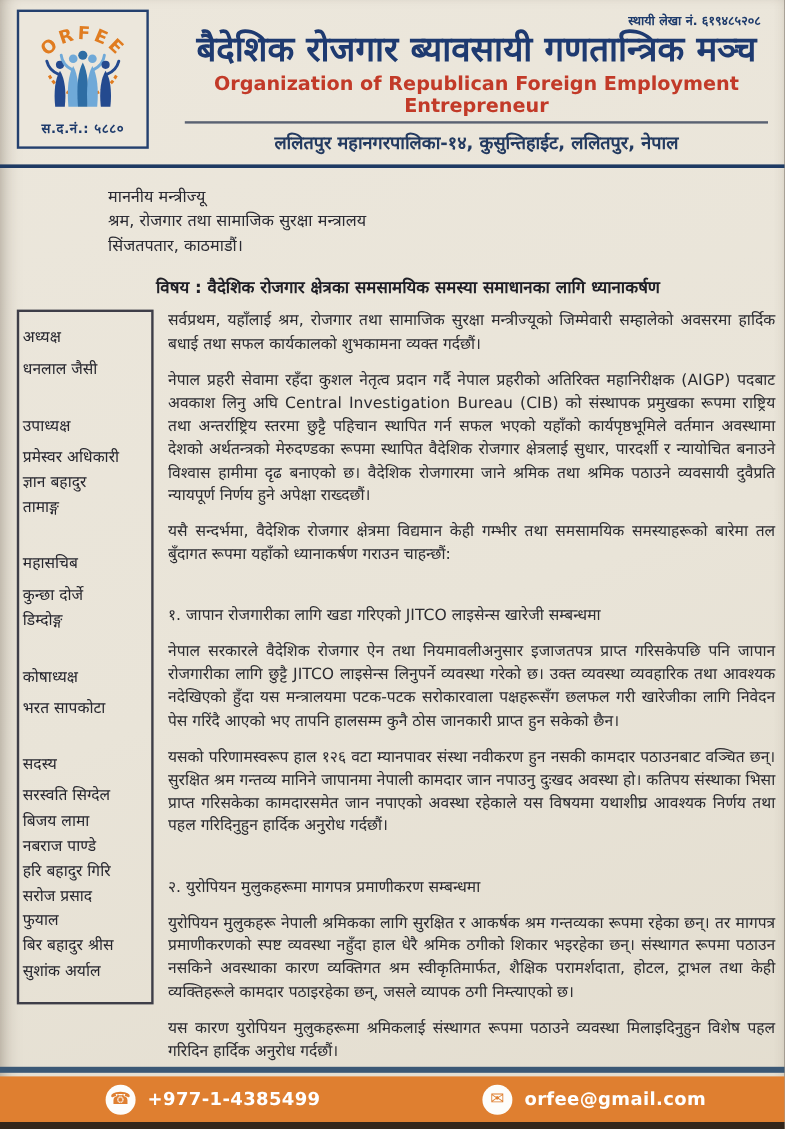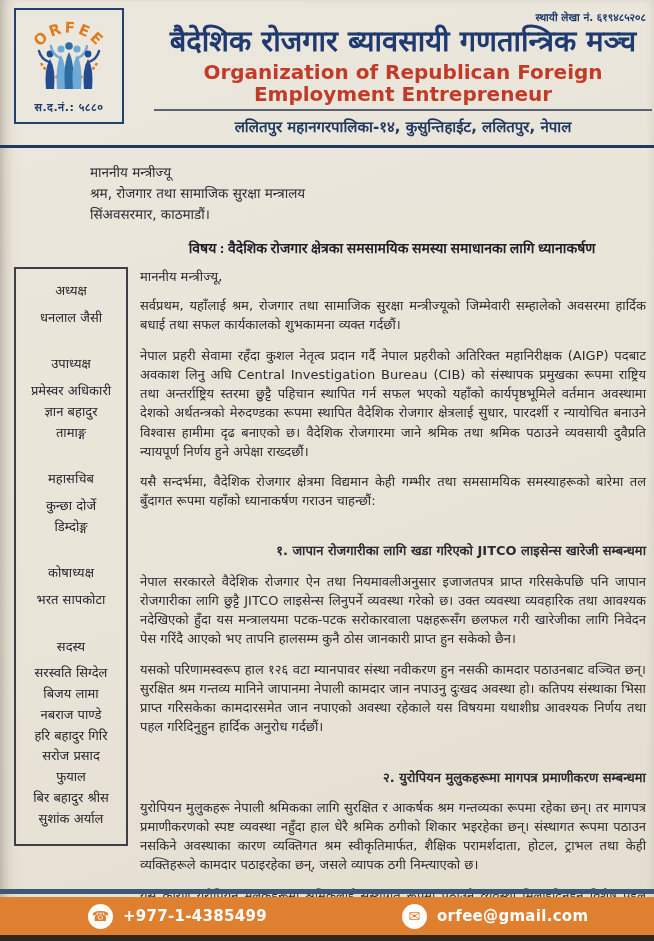--- a/index.html
+++ b/index.html
@@ -10,45 +10,45 @@
     box-shadow:inset 12px 0 18px -14px rgba(60,45,30,.55), inset -6px 0 12px -10px rgba(60,45,30,.3);
   }
   
   .header{position:relative;padding-top:6px;}
   .logo-box{
     position:absolute;left:14px;top:8px;width:106px;height:112px;
     border:2px solid #24406e;background:#ece7dc;text-align:center;
   }
   .logo-box svg{display:block;margin:1px auto 0;}
   .reg-no{font-size:11px;font-weight:bold;color:#1d3a6b;letter-spacing:.5px;}
-  .header-center{margin-left:124px;margin-right:0;text-align:center;padding-left:28px;}
+  .header-center{margin-left:124px;margin-right:12px;text-align:center;padding-left:28px;}
   .account-no{text-align:right;font-size:10.5px;font-weight:bold;color:#1d3a6b;padding:4px 8px 0 0;}
   .title-np{font-size:29px;font-weight:bold;color:#1e3a70;line-height:1.15;margin-top:1px;}
-  .title-en{font-size:20px;font-weight:bold;color:#c23a28;line-height:1.1;margin-top:3px;}
+  .title-en{font-size:16px;font-weight:bold;color:#c23a28;line-height:1.1;margin-top:3px;}
   .rule-thin{height:2px;background:#5a6272;margin:4px 2px 0 2px;}
   .address-line{font-size:15px;font-weight:bold;color:#233a60;margin-top:5px;padding-bottom:7px;}
   .rule-full{height:3px;background:#1e3a63;margin-top:2px;}
   
   .recipient{margin:14px 0 0 90px;font-size:13.5px;color:#2b2b33;line-height:1.55;}
-  .subject{margin:13px 0 0 130px;text-align:center;font-weight:bold;font-size:14px;color:#1f1f26;font-family:Liberation Serif, serif;}
+  .subject{margin:13px 0 0 130px;font-weight:bold;font-size:14px;color:#1f1f26;}
   
   .main{display:flex;align-items:flex-start;margin-top:10px;padding:0 6px 0 14px;}
   .sidebar{
     width:104px;flex:0 0 104px;border:2px solid #3e3e48;background:transparent;
-    padding:12px 3px 14px;text-align:center;font-size:13px;color:#26262e;
+    padding:12px 3px 14px;text-align:left;font-size:13px;color:#26262e;
   }
   .officer-group{margin-bottom:26px;}
   .officer-group:last-child{margin-bottom:0;}
   .officer-role{margin-bottom:7px;line-height:1.5;}
   .officer-name{line-height:1.6;}
   .letter{flex:1;padding:0 2px 0 12px;font-size:13px;color:#2b2b30;}
   .salutation{margin-bottom:11px;}
   .blk{margin-bottom:11px;}
   .blk.para{text-align:justify;line-height:1.48;}
-  .blk.heading{font-weight:bold;margin-top:32px;margin-bottom:11px;line-height:1.4;text-align:right;}
+  .blk.heading{font-weight:normal;margin-top:32px;margin-bottom:11px;line-height:1.4;}
   
   .footer-line{position:absolute;left:0;right:0;bottom:47px;height:5px;background:#3b5875;}
   .footer-bar{position:absolute;left:0;right:0;bottom:6px;height:38px;background:#df7f30;}
   .contact{position:absolute;top:0;height:38px;display:flex;align-items:center;gap:10px;
            color:#fff;font-weight:bold;font-size:15px;letter-spacing:.3px;}
   .contact.phone{left:88px;}
   .contact.email{left:402px;}
   .icon-circle{width:25px;height:25px;border-radius:50%;background:#fdfdfb;color:#df7f30;
                display:flex;align-items:center;justify-content:center;font-size:14px;line-height:1;}
   .photo-edge-bottom{position:absolute;left:0;right:0;bottom:0;height:6px;background:#33261b;}
@@ -103,21 +103,21 @@
       <div class="title-en">Organization of Republican Foreign Employment Entrepreneur</div>
       <div class="rule-thin"></div>
       <div class="address-line">ललितपुर महानगरपालिका-१४, कुसुन्तिहाईट, ललितपुर, नेपाल</div>
     </div>
     <div class="rule-full"></div>
   </div>
 
   <div class="recipient">
     <div>माननीय मन्त्रीज्यू</div>
     <div>श्रम, रोजगार तथा सामाजिक सुरक्षा मन्त्रालय</div>
-    <div>सिंअवसरमार, काठमाडौं।</div>
+    <div>सिंजतपतार, काठमाडौं।</div>
   </div>
 
   <div class="subject">विषय : वैदेशिक रोजगार क्षेत्रका समसामयिक समस्या समाधानका लागि ध्यानाकर्षण</div>
 
   <div class="main">
     <div class="sidebar">
         <div class="officer-group">
           <div class="officer-role">अध्यक्ष</div>
           <div class="officer-name">धनलाल जैसी</div>
         </div>
@@ -142,21 +142,20 @@
           <div class="officer-name">बिजय लामा</div>
           <div class="officer-name">नबराज पाण्डे</div>
           <div class="officer-name">हरि बहादुर गिरि</div>
           <div class="officer-name">सरोज प्रसाद</div>
           <div class="officer-name">फुयाल</div>
           <div class="officer-name">बिर बहादुर श्रीस</div>
           <div class="officer-name">सुशांक अर्याल</div>
         </div>
       </div>
     <div class="letter">
-      <div class="salutation">माननीय मन्त्रीज्यू,</div>
       <div>
           <div class="blk para">सर्वप्रथम, यहाँलाई श्रम, रोजगार तथा सामाजिक सुरक्षा मन्त्रीज्यूको जिम्मेवारी सम्हालेको अवसरमा हार्दिक बधाई तथा सफल कार्यकालको शुभकामना व्यक्त गर्दछौं।</div>
           <div class="blk para">नेपाल प्रहरी सेवामा रहँदा कुशल नेतृत्व प्रदान गर्दै नेपाल प्रहरीको अतिरिक्त महानिरीक्षक (AIGP) पदबाट अवकाश लिनु अघि Central Investigation Bureau (CIB) को संस्थापक प्रमुखका रूपमा राष्ट्रिय तथा अन्तर्राष्ट्रिय स्तरमा छुट्टै पहिचान स्थापित गर्न सफल भएको यहाँको कार्यपृष्ठभूमिले वर्तमान अवस्थामा देशको अर्थतन्त्रको मेरुदण्डका रूपमा स्थापित वैदेशिक रोजगार क्षेत्रलाई सुधार, पारदर्शी र न्यायोचित बनाउने विश्वास हामीमा दृढ बनाएको छ। वैदेशिक रोजगारमा जाने श्रमिक तथा श्रमिक पठाउने व्यवसायी दुवैप्रति न्यायपूर्ण निर्णय हुने अपेक्षा राख्दछौं।</div>
           <div class="blk para">यसै सन्दर्भमा, वैदेशिक रोजगार क्षेत्रमा विद्यमान केही गम्भीर तथा समसामयिक समस्याहरूको बारेमा तल बुँदागत रूपमा यहाँको ध्यानाकर्षण गराउन चाहन्छौं:</div>
           <div class="blk heading">१. जापान रोजगारीका लागि खडा गरिएको JITCO लाइसेन्स खारेजी सम्बन्धमा</div>
           <div class="blk para">नेपाल सरकारले वैदेशिक रोजगार ऐन तथा नियमावलीअनुसार इजाजतपत्र प्राप्त गरिसकेपछि पनि जापान रोजगारीका लागि छुट्टै JITCO लाइसेन्स लिनुपर्ने व्यवस्था गरेको छ। उक्त व्यवस्था व्यवहारिक तथा आवश्यक नदेखिएको हुँदा यस मन्त्रालयमा पटक-पटक सरोकारवाला पक्षहरूसँग छलफल गरी खारेजीका लागि निवेदन पेस गरिंदै आएको भए तापनि हालसम्म कुनै ठोस जानकारी प्राप्त हुन सकेको छैन।</div>
           <div class="blk para">यसको परिणामस्वरूप हाल १२६ वटा म्यानपावर संस्था नवीकरण हुन नसकी कामदार पठाउनबाट वञ्चित छन्। सुरक्षित श्रम गन्तव्य मानिने जापानमा नेपाली कामदार जान नपाउनु दुःखद अवस्था हो। कतिपय संस्थाका भिसा प्राप्त गरिसकेका कामदारसमेत जान नपाएको अवस्था रहेकाले यस विषयमा यथाशीघ्र आवश्यक निर्णय तथा पहल गरिदिनुहुन हार्दिक अनुरोध गर्दछौं।</div>
           <div class="blk heading">२. युरोपियन मुलुकहरूमा मागपत्र प्रमाणीकरण सम्बन्धमा</div>
           <div class="blk para">युरोपियन मुलुकहरू नेपाली श्रमिकका लागि सुरक्षित र आकर्षक श्रम गन्तव्यका रूपमा रहेका छन्। तर मागपत्र प्रमाणीकरणको स्पष्ट व्यवस्था नहुँदा हाल धेरै श्रमिक ठगीको शिकार भइरहेका छन्। संस्थागत रूपमा पठाउन नसकिने अवस्थाका कारण व्यक्तिगत श्रम स्वीकृतिमार्फत, शैक्षिक परामर्शदाता, होटल, ट्राभल तथा केही व्यक्तिहरूले कामदार पठाइरहेका छन्, जसले व्यापक ठगी निम्त्याएको छ।</div>
           <div class="blk para">यस कारण युरोपियन मुलुकहरूमा श्रमिकलाई संस्थागत रूपमा पठाउने व्यवस्था मिलाइदिनुहुन विशेष पहल गरिदिन हार्दिक अनुरोध गर्दछौं।</div>

